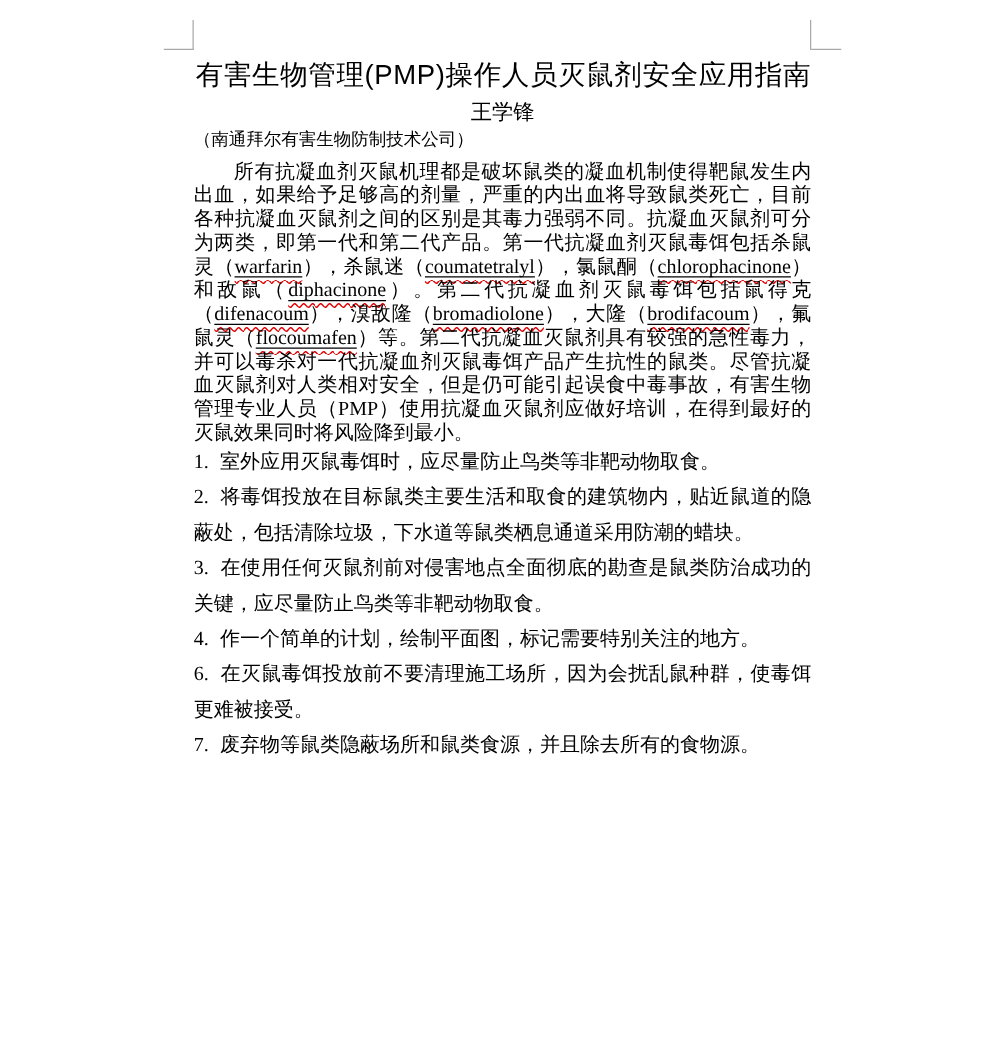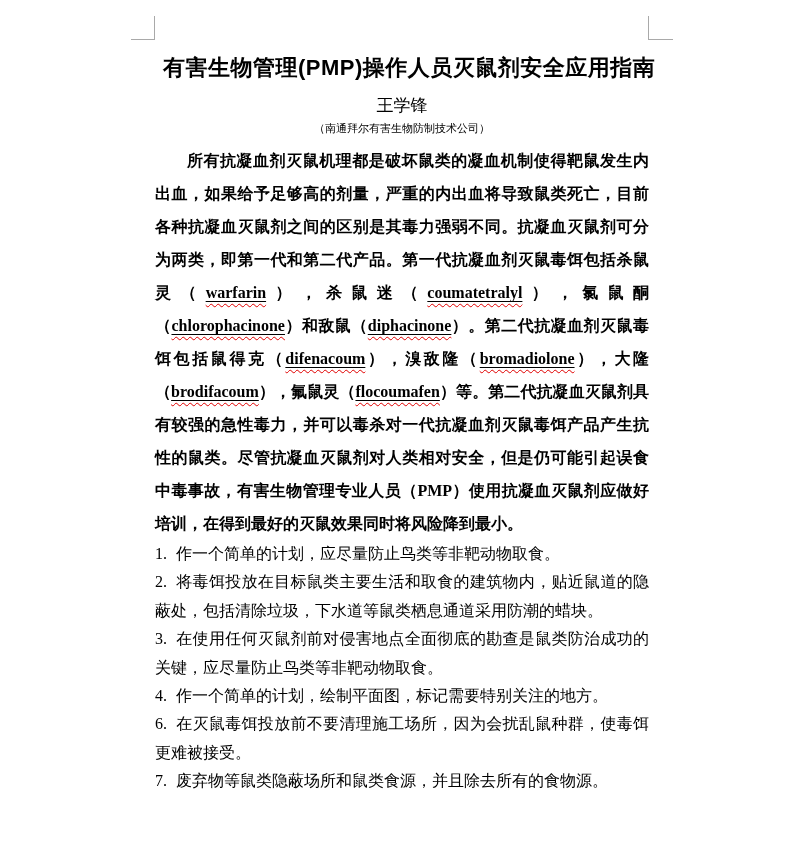--- a/index.html
+++ b/index.html
@@ -26,46 +26,45 @@
   .crop-right-v { left: 648px; top: 16px; width: 1px;  height: 24px; }
   .crop-right-h { left: 649px; top: 39px; width: 24px; height: 1px;  }
 
   .content {
     position: absolute;
     left: 155px;
     top: 42px;
     width: 494px;
   }
   .title {
-    margin: 8px;
+    margin: 0;
     font-family: "Liberation Sans", "DejaVu Sans", sans-serif;
     font-size: 22px;
-    font-weight: bold;
+    font-weight: normal;
     line-height: 36px;
-    text-align: left;
+    text-align: right;
     letter-spacing: 0.5px;
     white-space: nowrap;
   }
   .author {
     font-size: 17px;
     line-height: 23px;
     text-align: center;
   }
   .affiliation {
-    font-size: 11px;
+    font-size: 14px;
     line-height: 23px;
-    text-align: center;
+    text-align: left;
   }
   .body-para {
     margin: 4px 0 0 0;
     font-size: 16px;
-    line-height: 33px;
+    line-height: 19px;
     text-align: justify;
     text-indent: 2em;
-    font-weight: bold;
   }
   .list {
     font-size: 16px;
     line-height: 28.4px;
   }
   .list-item {
     text-align: justify;
   }
   .li-num {
     display: inline-block;
@@ -94,21 +93,21 @@
   <div class="crop crop-left-h"></div>
   <div class="crop crop-right-v"></div>
   <div class="crop crop-right-h"></div>
 
   <div class="content">
     <h1 class="title">有害生物管理(PMP)操作人员灭鼠剂安全应用指南</h1>
     <div class="author">王学锋</div>
     <div class="affiliation">（南通拜尔有害生物防制技术公司）</div>
     <p class="body-para">所有抗凝血剂灭鼠机理都是破坏鼠类的凝血机制使得靶鼠发生内出血，如果给予足够高的剂量，严重的内出血将导致鼠类死亡，目前各种抗凝血灭鼠剂之间的区别是其毒力强弱不同。抗凝血灭鼠剂可分为两类，即第一代和第二代产品。第一代抗凝血剂灭鼠毒饵包括杀鼠灵（<span class="misspelled" style="text-decoration-color: rgb(224, 0, 0);"><span class="term">warfarin</span></span>），杀鼠迷（<span class="misspelled" style="text-decoration-color: rgb(224, 0, 0);"><span class="term">coumatetralyl</span></span>），氯鼠酮（<span class="misspelled" style="text-decoration-color: rgb(224, 0, 0);"><span class="term">chlorophacinone</span></span>）和敌鼠（<span class="misspelled" style="text-decoration-color: rgb(224, 0, 0);"><span class="term">diphacinone</span></span>）。第二代抗凝血剂灭鼠毒饵包括鼠得克（<span class="misspelled" style="text-decoration-color: rgb(224, 0, 0);"><span class="term">difenacoum</span></span>），溴敌隆（<span class="misspelled" style="text-decoration-color: rgb(224, 0, 0);"><span class="term">bromadiolone</span></span>），大隆（<span class="misspelled" style="text-decoration-color: rgb(224, 0, 0);"><span class="term">brodifacoum</span></span>），氟鼠灵（<span class="misspelled" style="text-decoration-color: rgb(224, 0, 0);"><span class="term">flocoumafen</span></span>）等。第二代抗凝血灭鼠剂具有较强的急性毒力，并可以毒杀对一代抗凝血剂灭鼠毒饵产品产生抗性的鼠类。尽管抗凝血灭鼠剂对人类相对安全，但是仍可能引起误食中毒事故，有害生物管理专业人员（PMP）使用抗凝血灭鼠剂应做好培训，在得到最好的灭鼠效果同时将风险降到最小。</p>
     <div class="list">
-        <div class="list-item"><span class="li-num">1.</span><span>作一个简单的计划，应尽量防止鸟类等非靶动物取食。</span></div>
+        <div class="list-item"><span class="li-num">1.</span><span>室外应用灭鼠毒饵时，应尽量防止鸟类等非靶动物取食。</span></div>
         <div class="list-item"><span class="li-num">2.</span><span>将毒饵投放在目标鼠类主要生活和取食的建筑物内，贴近鼠道的隐蔽处，包括清除垃圾，下水道等鼠类栖息通道采用防潮的蜡块。</span></div>
         <div class="list-item"><span class="li-num">3.</span><span>在使用任何灭鼠剂前对侵害地点全面彻底的勘查是鼠类防治成功的关键，应尽量防止鸟类等非靶动物取食。</span></div>
         <div class="list-item"><span class="li-num">4.</span><span>作一个简单的计划，绘制平面图，标记需要特别关注的地方。</span></div>
         <div class="list-item"><span class="li-num">6.</span><span>在灭鼠毒饵投放前不要清理施工场所，因为会扰乱鼠种群，使毒饵更难被接受。</span></div>
         <div class="list-item"><span class="li-num">7.</span><span>废弃物等鼠类隐蔽场所和鼠类食源，并且除去所有的食物源。</span></div>
       </div>
   </div>
 </div>
 
 </body></html>

